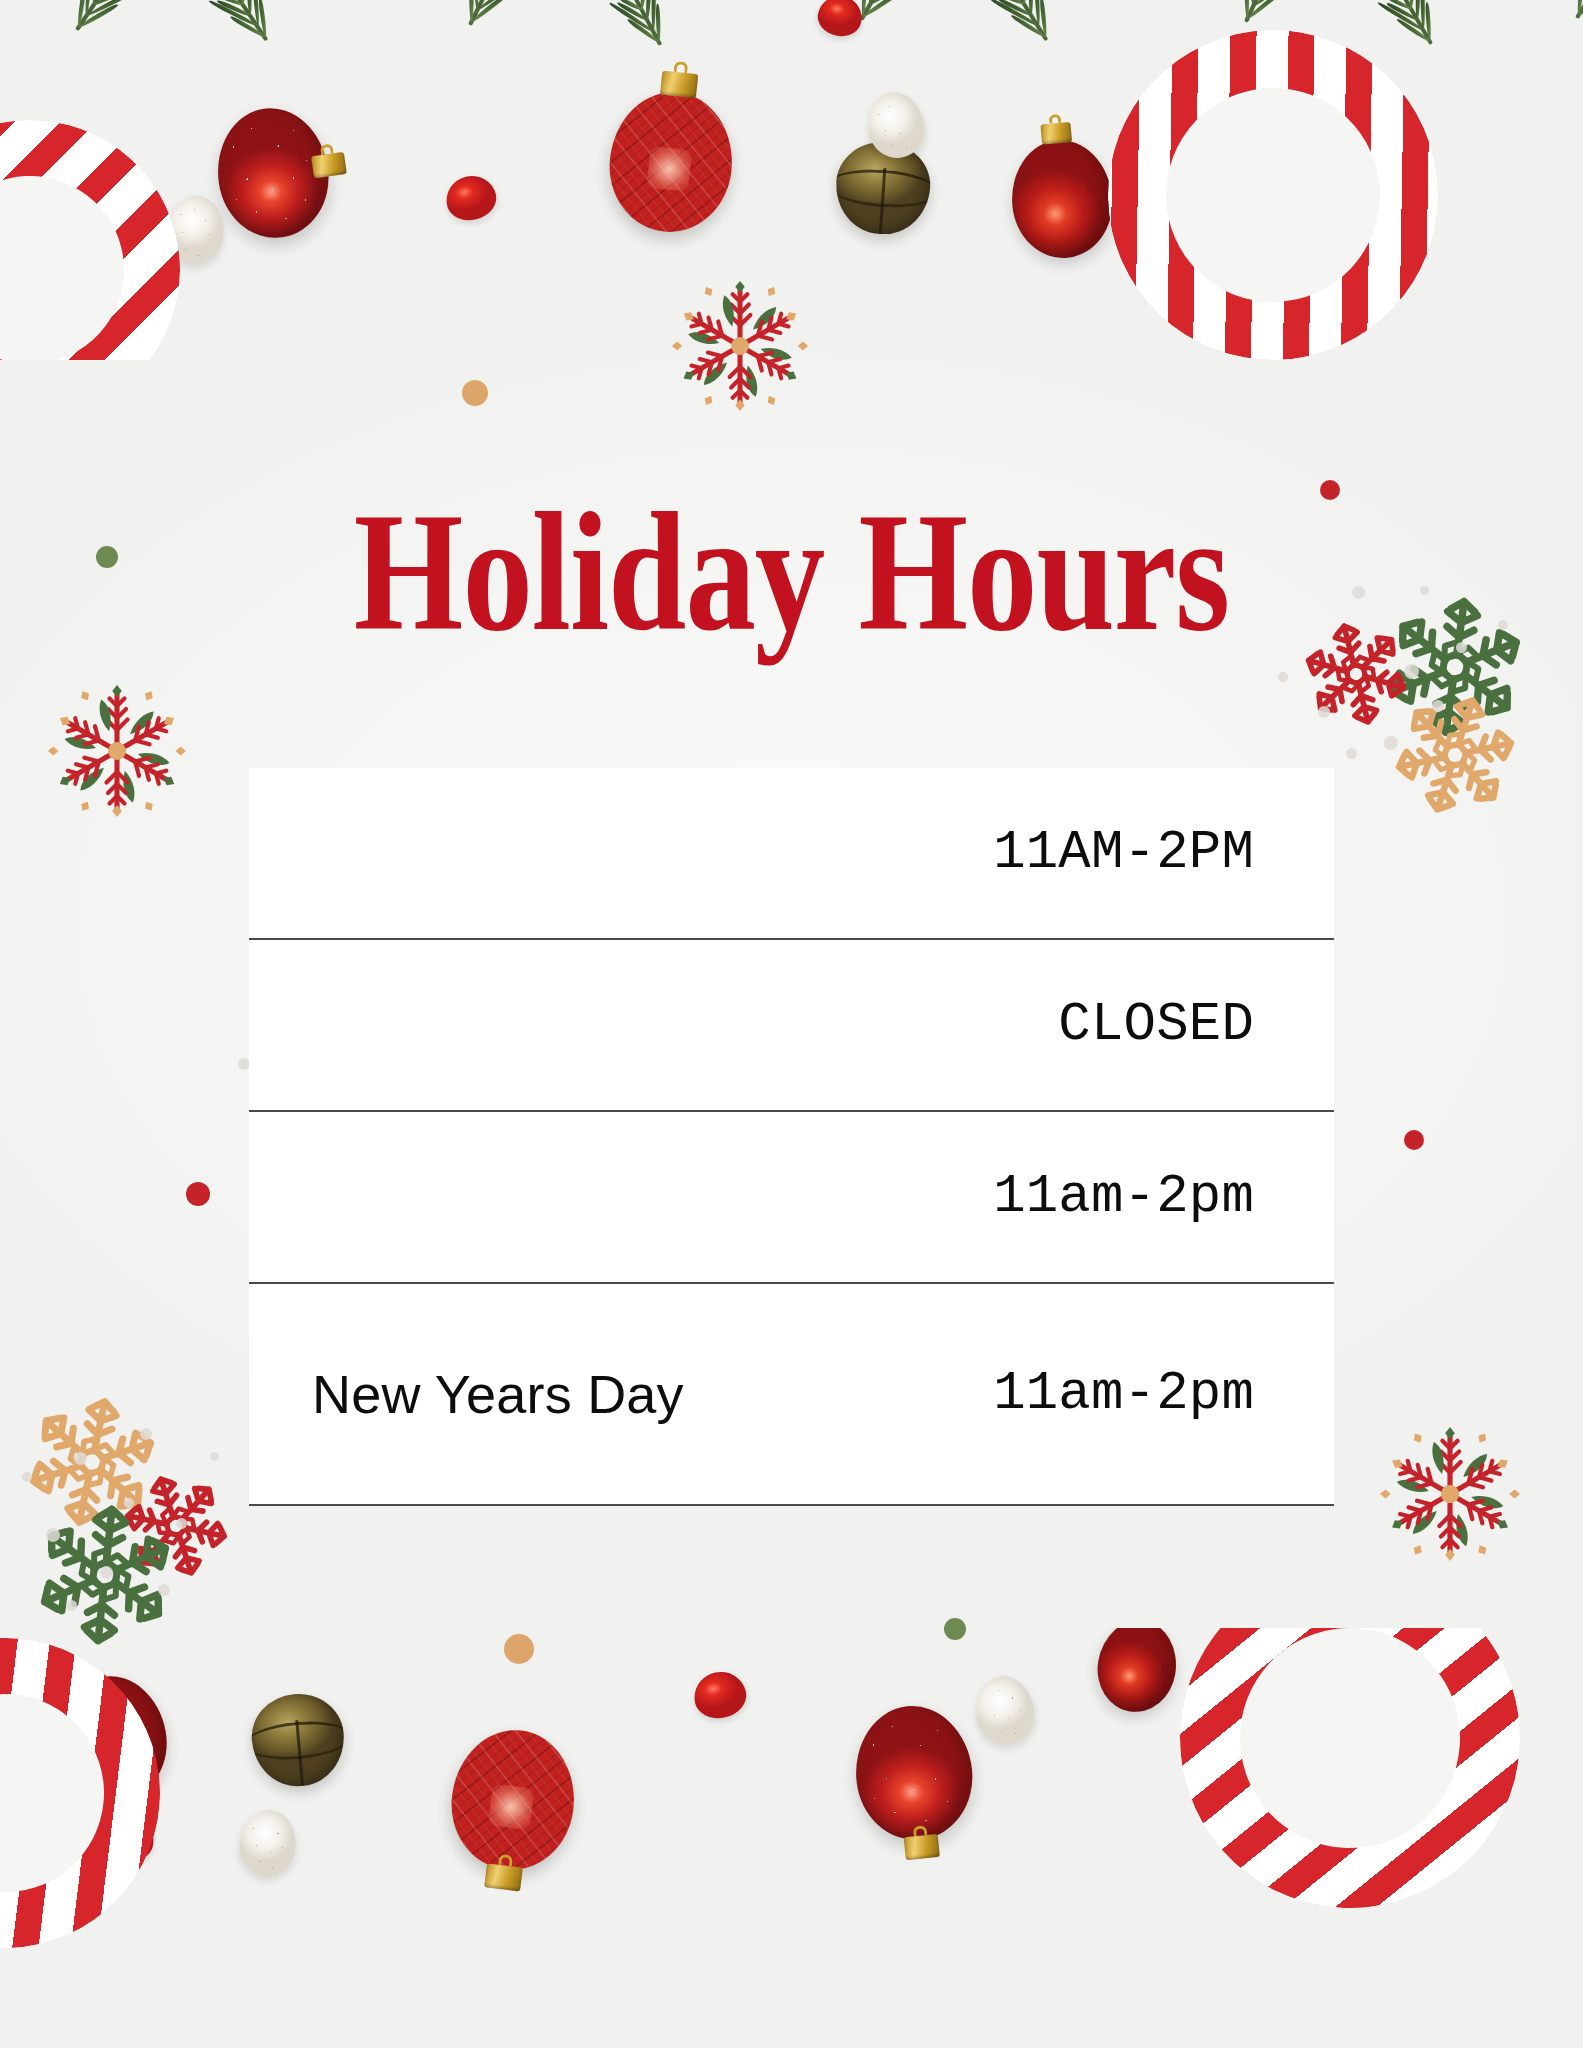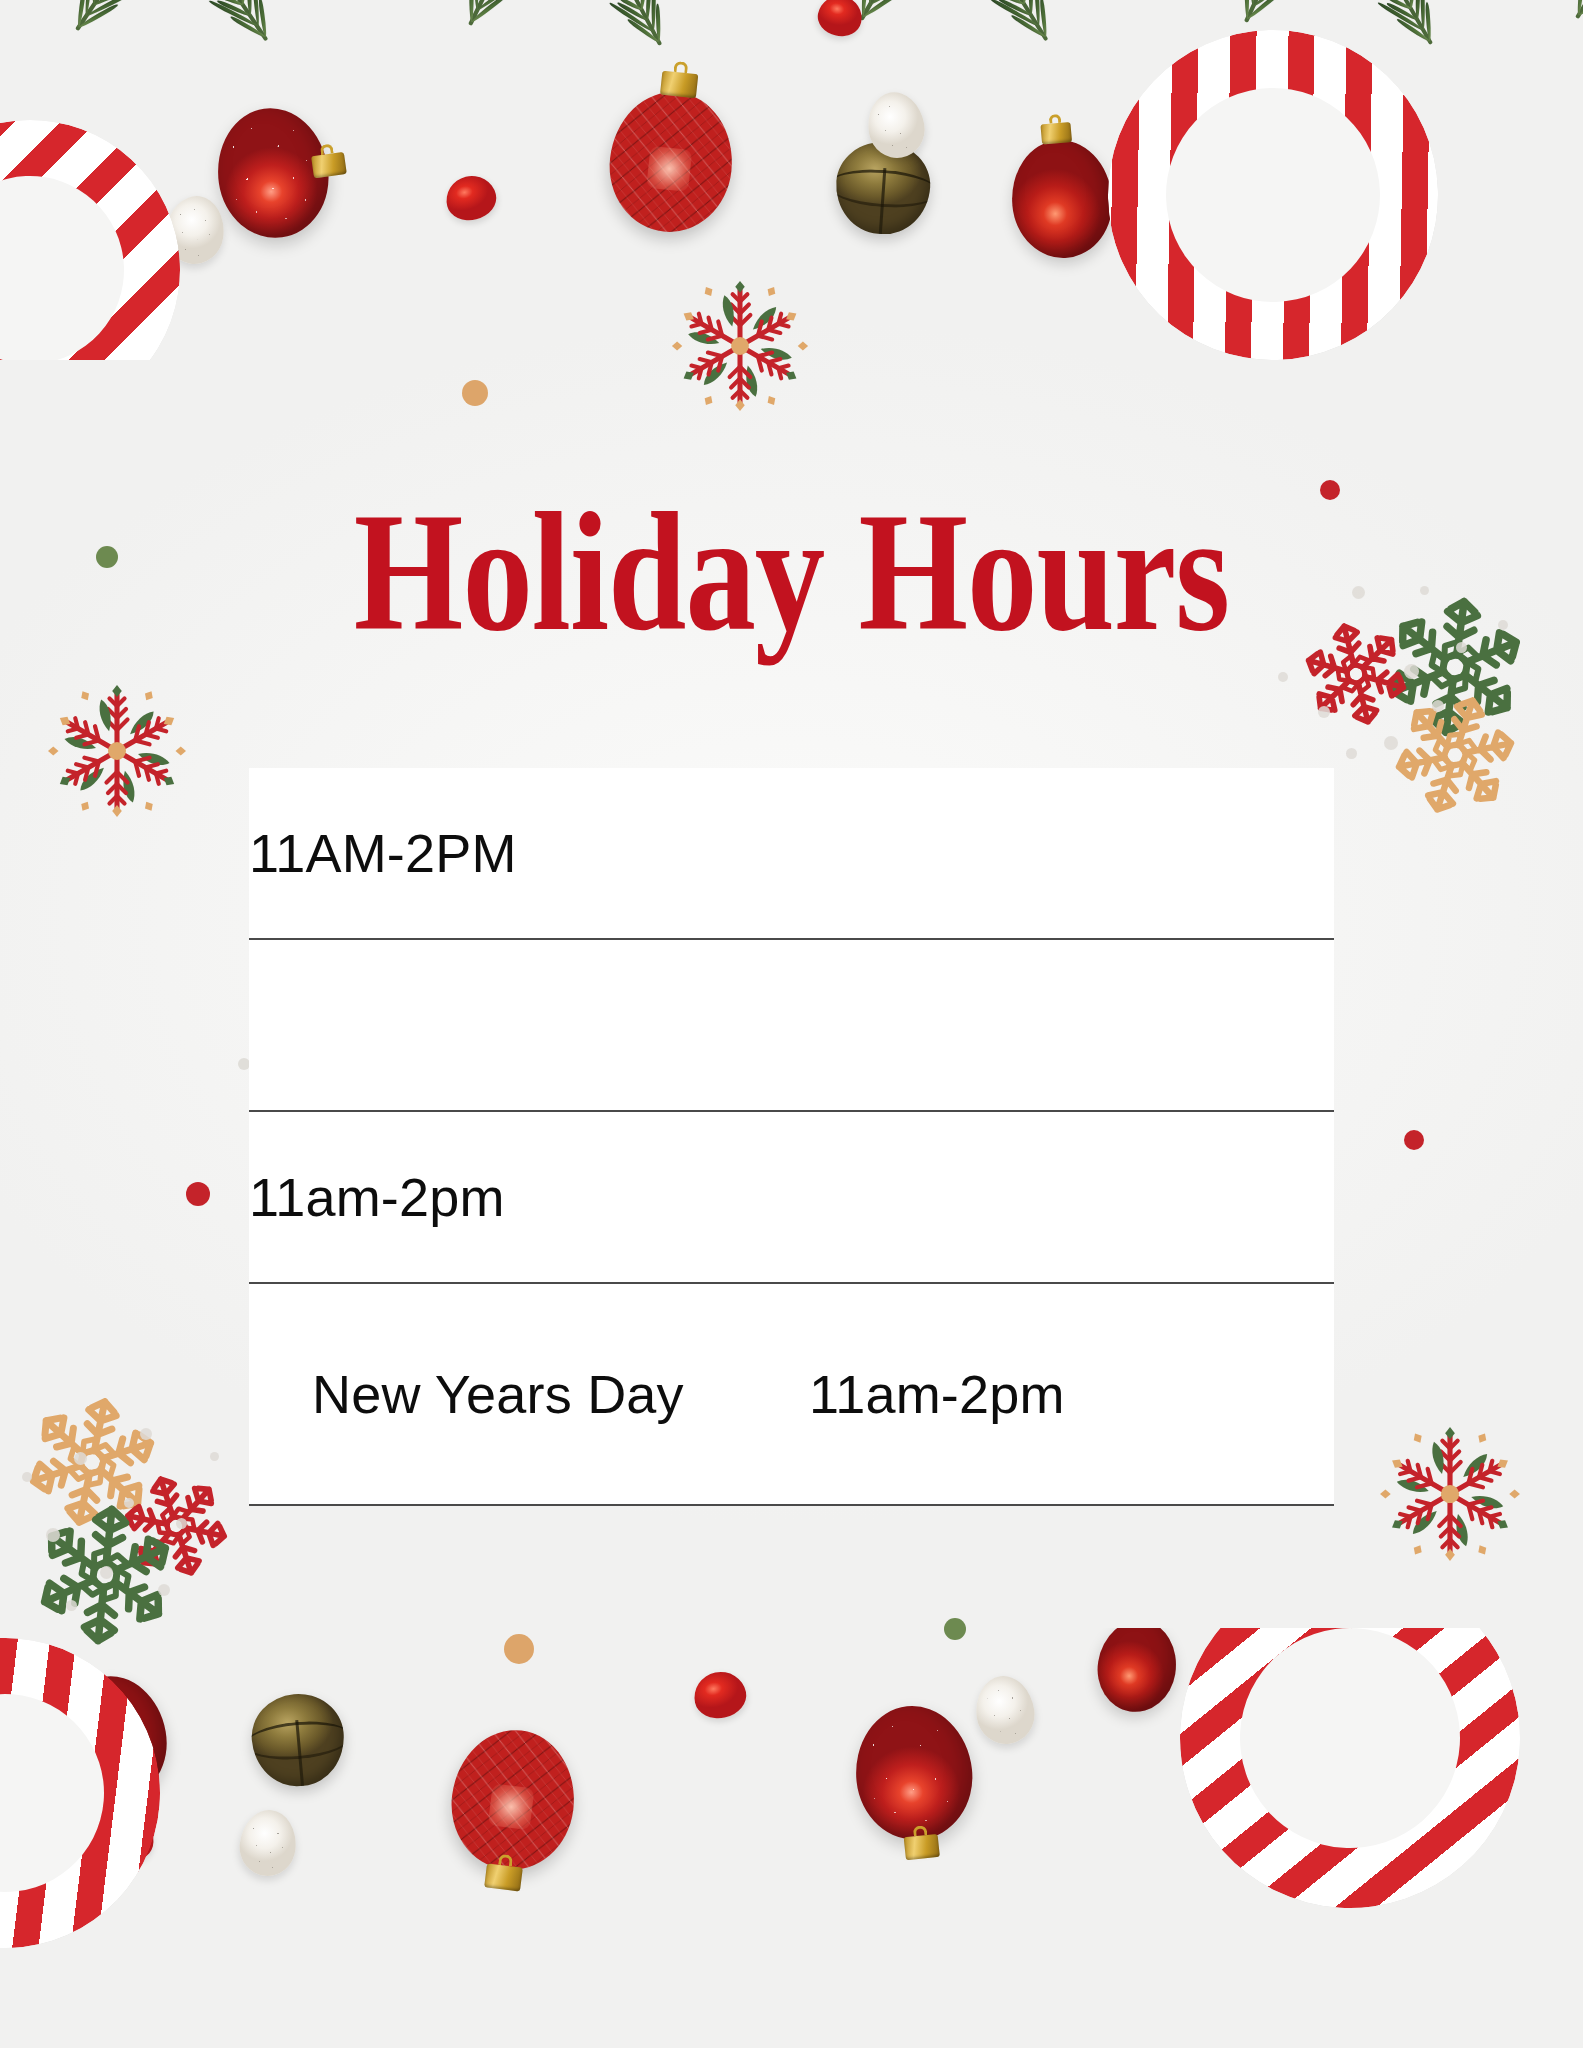--- a/index.html
+++ b/index.html
@@ -235,25 +235,25 @@
     flex: 0 0 560px;
     padding-left: 63px;
     font-size: 54px;
     color: #0d0d0d;
     font-family: "Liberation Sans", sans-serif;
     font-weight: 400;
     letter-spacing: 0.2px;
   }
   .hrow .time {
     flex: 1 1 auto;
-    text-align: left;
+    text-align: right;
     padding-right: 80px;
     font-size: 54px;
     color: #0d0d0d;
-    font-family: Liberation Sans, sans-serif;
+    font-family: Liberation Mono, monospace;
     font-weight: 400;
     letter-spacing: 0.2px;
     line-height: 1.34;
   }
 </style>
 </head>
 <body>
 
 <div id="poster">
 
@@ -854,20 +854,23 @@
 
   <div id="title">Holiday Hours</div>
 
   <div id="hours-card">
       <div class="hrow">
         <div class="time">
           <div>11AM-2PM</div>
         </div>
       </div>
       <div class="hrow">
+        <div class="time">
+          <div>CLOSED</div>
+        </div>
       </div>
       <div class="hrow">
         <div class="time">
           <div>11am-2pm</div>
         </div>
       </div>
       <div class="hrow">
         <div class="day">New Years Day</div>
         <div class="time">
           <div>11am-2pm</div>

